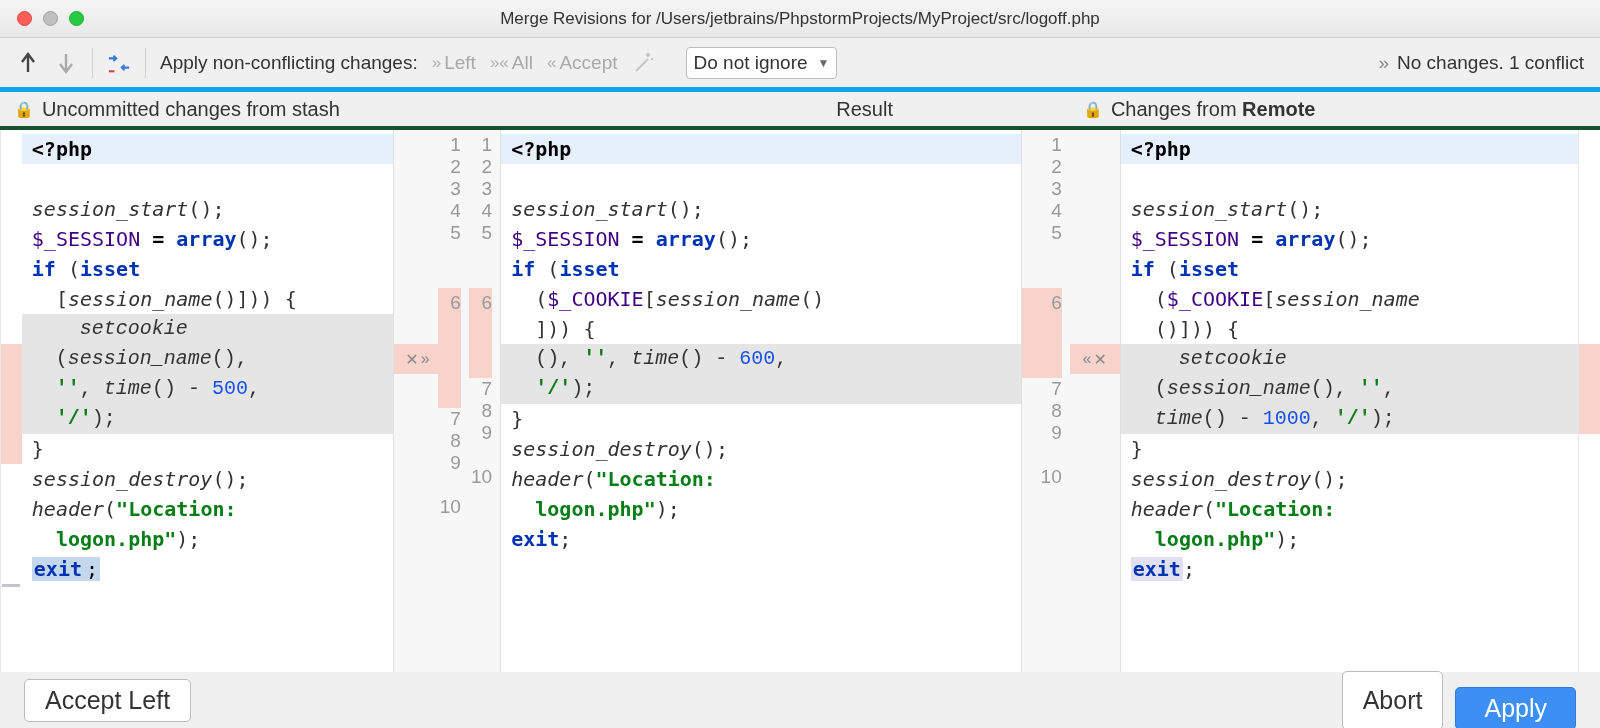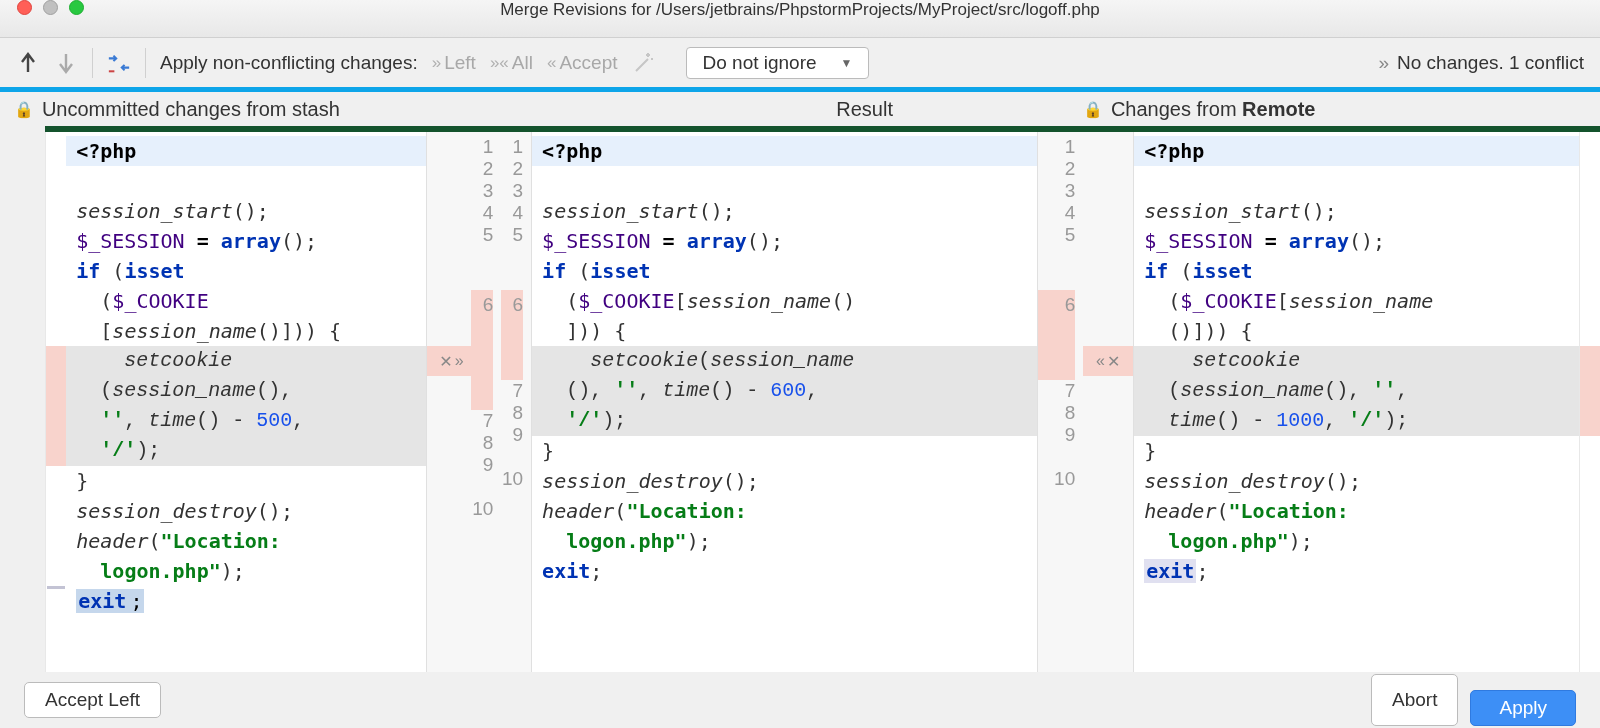--- a/index.html
+++ b/index.html
@@ -10,20 +10,21 @@
   height: 728px;
   overflow: hidden;
   display: flex;
   flex-direction: column;
 }
 .titlebar {
   height: 38px;
   background: linear-gradient(#f5f5f5, #e8e8e8);
   border-bottom: 1px solid #d0d0d0;
   display: flex;
+  align-items: center;
   padding: 0 17px;
   position: relative;
 }
 .traffic-lights { display: flex; gap: 11px; }
 .traffic-light { width: 15px; height: 15px; border-radius: 50%; }
 .tl-close { background: #ff5f57; border: 1px solid #e0443e; }
 .tl-min { background: #c0c0c0; border: 1px solid #a0a0a0; }
 .tl-max { background: #28c840; border: 1px solid #1dae30; }
 .title-text {
   position: absolute;
@@ -45,24 +46,24 @@
 .tool-icon { width: 24px; height: 24px; display: flex; align-items: center; justify-content: center; }
 .vsep { width: 1px; height: 30px; background: #d0d0d0; }
 .tbar-label { font-size: 19px; color: #333; }
 .ghost-btn { font-size: 19px; color: #a8a8a8; display: flex; align-items: center; gap: 3px; }
 .ghost-icon { color: #b0b0b0; font-size: 17px; }
 .combo {
   margin-left: 16px;
   background: #fff;
   border: 1px solid #bbb;
   border-radius: 4px;
-  padding: 4px 16px;
+  padding: 4px 7px;
   font-size: 19px;
   color: #333;
-  display: flex; align-items: center; gap: 24px;
+  display: flex; align-items: center; gap: 10px;
 }
 .status-right { margin-left: auto; font-size: 19px; color: #333; display: flex; align-items: center; gap: 8px; }
 
 .pane-headers {
   height: 34px;
   display: flex;
   align-items: center;
   font-size: 20px;
   color: #333;
   padding: 0 8px;
@@ -70,23 +71,22 @@
 }
 .hdr-left { width: 410px; display: flex; align-items: center; gap: 8px; padding-left: 6px; }
 .hdr-mid { width: 475px; text-align: right; }
 .hdr-right { flex: 1; display: flex; align-items: center; gap: 8px; padding-left: 190px; }
 .lock-icon { color: #888; font-size: 16px; }
 
 .merge-area {
   flex: 1;
   display: flex;
   background: #fff;
-  border-top: 6px solid #14532d;
+  border-top: 4px solid #14532d;
   overflow: hidden;
-  margin-left: 45px;
 }
 .pane {
   display: flex;
   font-family: "Menlo", "Consolas", monospace;
   font-size: 20px;
   line-height: 30px;
 }
 .code-col { flex: 1; padding-top: 4px; }
 .dual-gutter {
   width: 120px;
@@ -135,21 +135,21 @@
   align-items: center;
   padding: 0 24px;
   gap: 16px;
   background: #f0f0f0;
 }
 .btn {
   background: #fff;
   border: 1px solid #bbb;
   border-radius: 5px;
   padding: 6px 20px;
-  font-size: 19px;
+  font-size: 25px;
   color: #333;
 }
 .btn-primary {
   background: #3d8ff6;
   border: 1px solid #2f7ae0;
   color: #fff;
   padding: 6px 28px;
   margin-top: 16px;
 }
 .footer-right { margin-left: auto; display: flex; gap: 12px; }
@@ -235,21 +235,20 @@
   </div>
 
   <div class="pane left-pane">
     <div class="code-col">
       <span class="check-icon">✔</span>
       <div class="code-line bg-first"><span class="op">&lt;?php</span></div>
       <div class="code-line">&nbsp;</div>
       <div class="code-line"><span class="fn">session_start</span><span class="paren">();</span></div>
       <div class="code-line"><span class="var">$_SESSION</span> <span class="op">=</span> <span class="kw">array</span><span class="paren">();</span></div>
       <div class="code-line"><span class="kw">if</span> <span class="paren">(</span><span class="kw">isset</span></div>
-      <div class="code-line">  <span class="paren">(</span><span class="var">$_COOKIE</span></div>
       <div class="code-line">  <span class="paren">[</span><span class="fn">session_name</span><span class="paren">()])) {</span></div>
       <div class="code-line bg-conf">    <span class="fn">setcookie</span></div>
       <div class="code-line bg-conf">  <span class="paren">(</span><span class="fn">session_name</span><span class="paren">(),</span></div>
       <div class="code-line bg-conf">  <span class="str">''</span><span class="paren">,</span> <span class="fn">time</span><span class="paren">() -</span> <span class="num">500</span><span class="paren">,</span></div>
       <div class="code-line bg-conf">  <span class="str">'/'</span><span class="paren">);</span></div>
       <div class="code-line"><span class="paren">}</span></div>
       <div class="code-line"><span class="fn">session_destroy</span><span class="paren">();</span></div>
       <div class="code-line"><span class="fn">header</span><span class="paren">(</span><span class="str">"Location: </span></div>
       <div class="code-line">  <span class="str">logon.php"</span><span class="paren">);</span></div>
       <div class="code-line"><span class="kw hl-exit">exit</span><span class="hl-exit">;</span></div>
@@ -306,21 +305,20 @@
   <div class="pane mid-pane">
     <div class="code-col">
       <span class="check-icon">✔</span>
       <div class="code-line bg-first"><span class="op">&lt;?php</span></div>
       <div class="code-line">&nbsp;</div>
       <div class="code-line"><span class="fn">session_start</span><span class="paren">();</span></div>
       <div class="code-line"><span class="var">$_SESSION</span> <span class="op">=</span> <span class="kw">array</span><span class="paren">();</span></div>
       <div class="code-line"><span class="kw">if</span> <span class="paren">(</span><span class="kw">isset</span></div>
       <div class="code-line">  <span class="paren">(</span><span class="var">$_COOKIE</span><span class="paren">[</span><span class="fn">session_name</span><span class="paren">()</span></div>
       <div class="code-line">  <span class="paren">])) {</span></div>
-      <div class="code-line bg-conf">    <span class="fn">setcookie</span><span class="paren">(</span><span class="fn">session_name</span></div>
       <div class="code-line bg-conf">  <span class="paren">(),</span> <span class="str">''</span><span class="paren">,</span> <span class="fn">time</span><span class="paren">() -</span> <span class="num">600</span><span class="paren">,</span></div>
       <div class="code-line bg-conf">  <span class="str">'/'</span><span class="paren">);</span></div>
       <div class="code-line"><span class="paren">}</span></div>
       <div class="code-line"><span class="fn">session_destroy</span><span class="paren">();</span></div>
       <div class="code-line"><span class="fn">header</span><span class="paren">(</span><span class="str">"Location: </span></div>
       <div class="code-line">  <span class="str">logon.php"</span><span class="paren">);</span></div>
       <div class="code-line"><span class="kw">exit</span><span class="paren">;</span></div>
     </div>
   </div>
 

